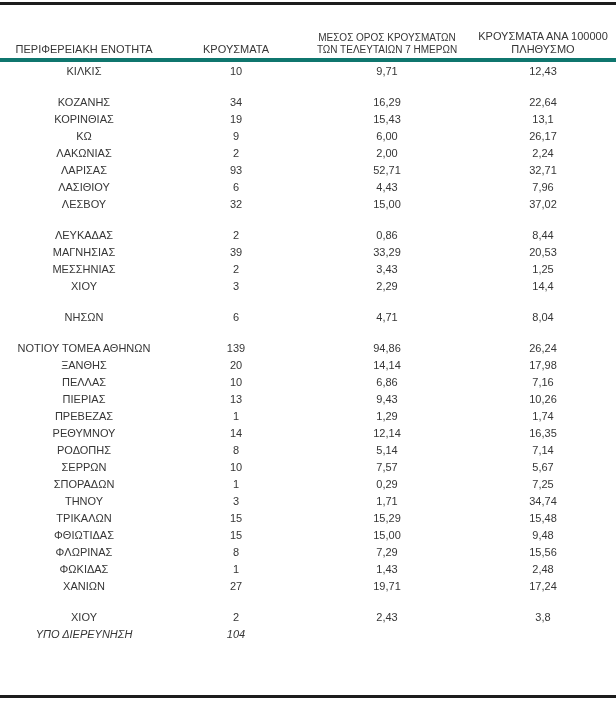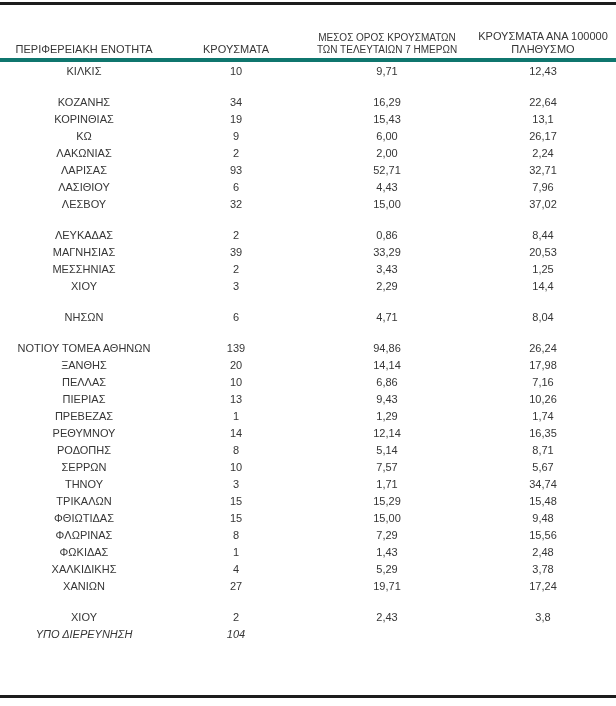--- a/index.html
+++ b/index.html
@@ -211,29 +211,35 @@
         <tr>
           <td>ΡΕΘΥΜΝΟΥ</td>
           <td>14</td>
           <td>12,14</td>
           <td>16,35</td>
         </tr>
         <tr>
           <td>ΡΟΔΟΠΗΣ</td>
           <td>8</td>
           <td>5,14</td>
-          <td>8,71</td>
+          <td>7,14</td>
         </tr>
         <tr>
           <td>ΣΕΡΡΩΝ</td>
           <td>10</td>
           <td>7,57</td>
           <td>5,67</td>
         </tr>
         <tr>
+          <td>ΣΠΟΡΑΔΩΝ</td>
+          <td>1</td>
+          <td>0,29</td>
+          <td>7,25</td>
+        </tr>
+        <tr>
           <td>ΤΗΝΟΥ</td>
           <td>3</td>
           <td>1,71</td>
           <td>34,74</td>
         </tr>
         <tr>
           <td>ΤΡΙΚΑΛΩΝ</td>
           <td>15</td>
           <td>15,29</td>
           <td>15,48</td>
@@ -248,26 +254,20 @@
           <td>ΦΛΩΡΙΝΑΣ</td>
           <td>8</td>
           <td>7,29</td>
           <td>15,56</td>
         </tr>
         <tr>
           <td>ΦΩΚΙΔΑΣ</td>
           <td>1</td>
           <td>1,43</td>
           <td>2,48</td>
-        </tr>
-        <tr>
-          <td>ΧΑΛΚΙΔΙΚΗΣ</td>
-          <td>4</td>
-          <td>5,29</td>
-          <td>3,78</td>
         </tr>
         <tr>
           <td>ΧΑΝΙΩΝ</td>
           <td>27</td>
           <td>19,71</td>
           <td>17,24</td>
         </tr>
         <tr class="spacer">
           <td colspan="4"></td>
         </tr>

